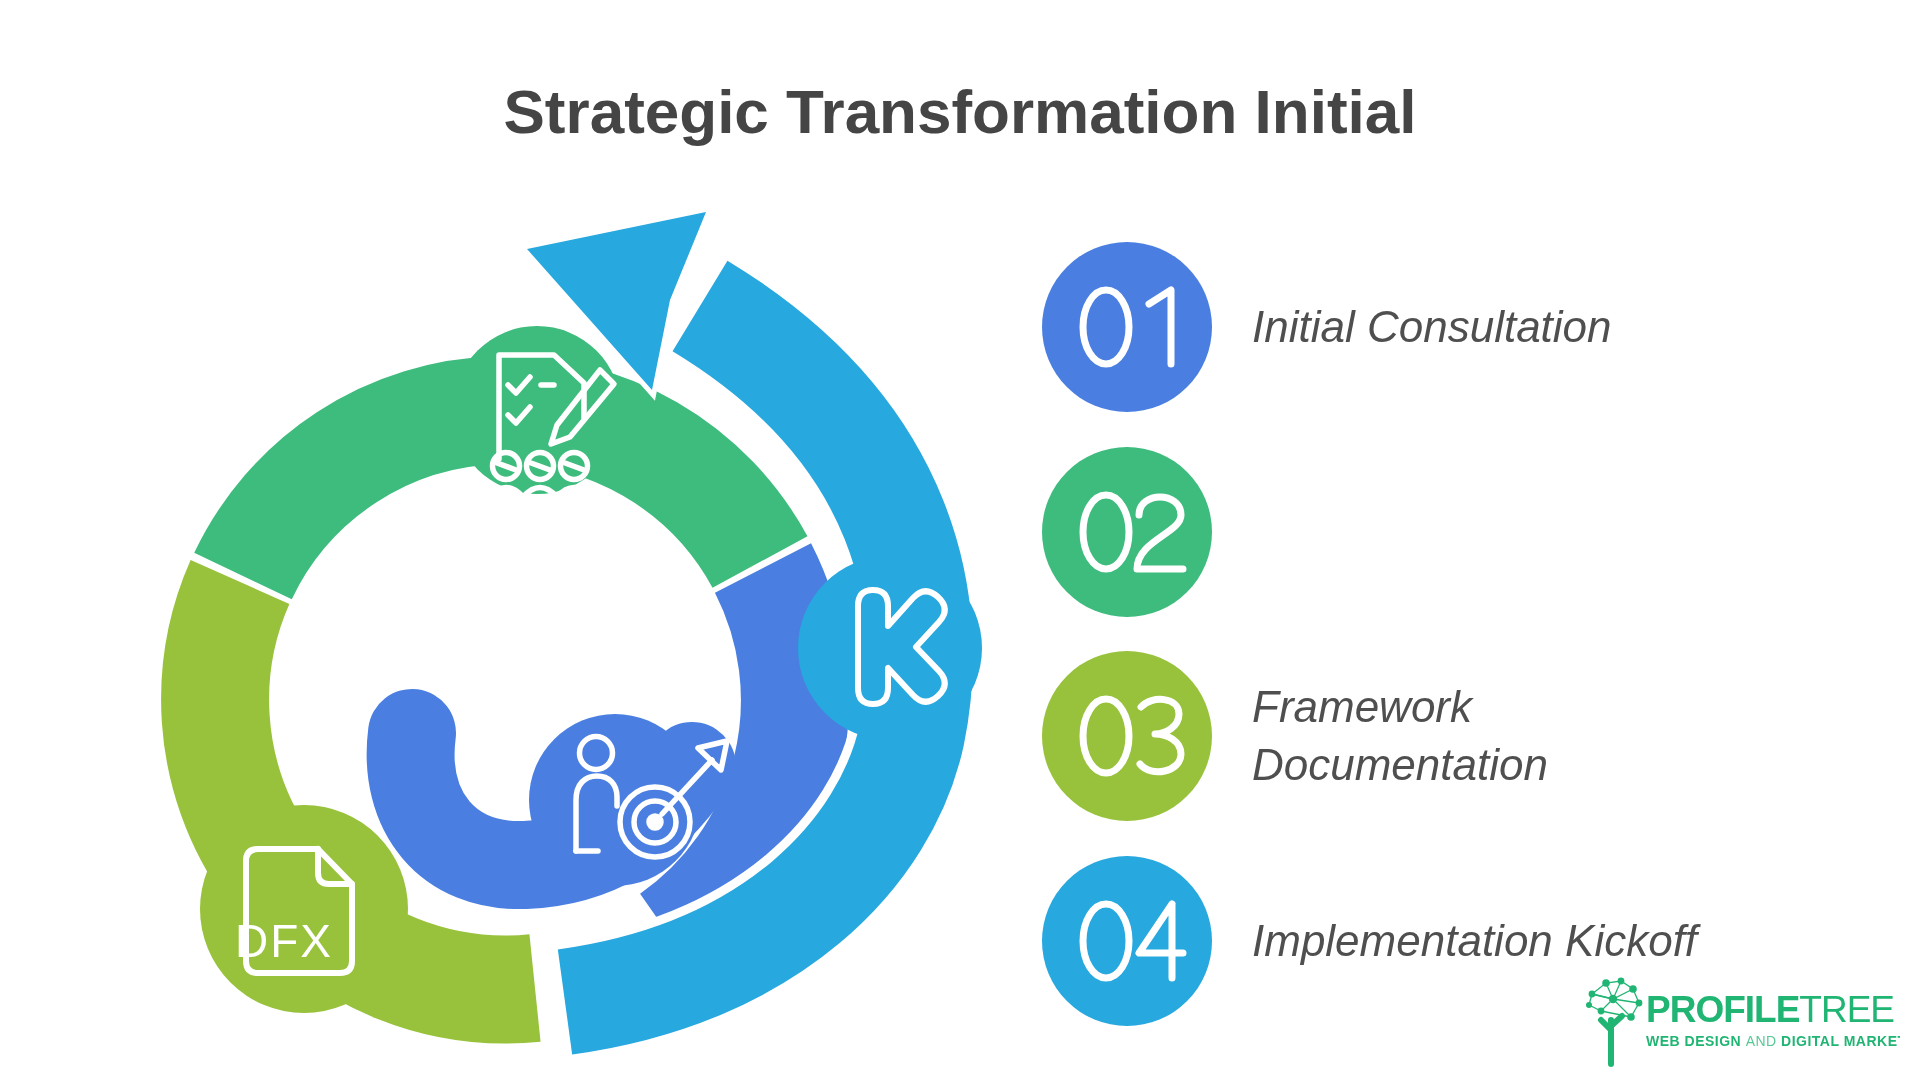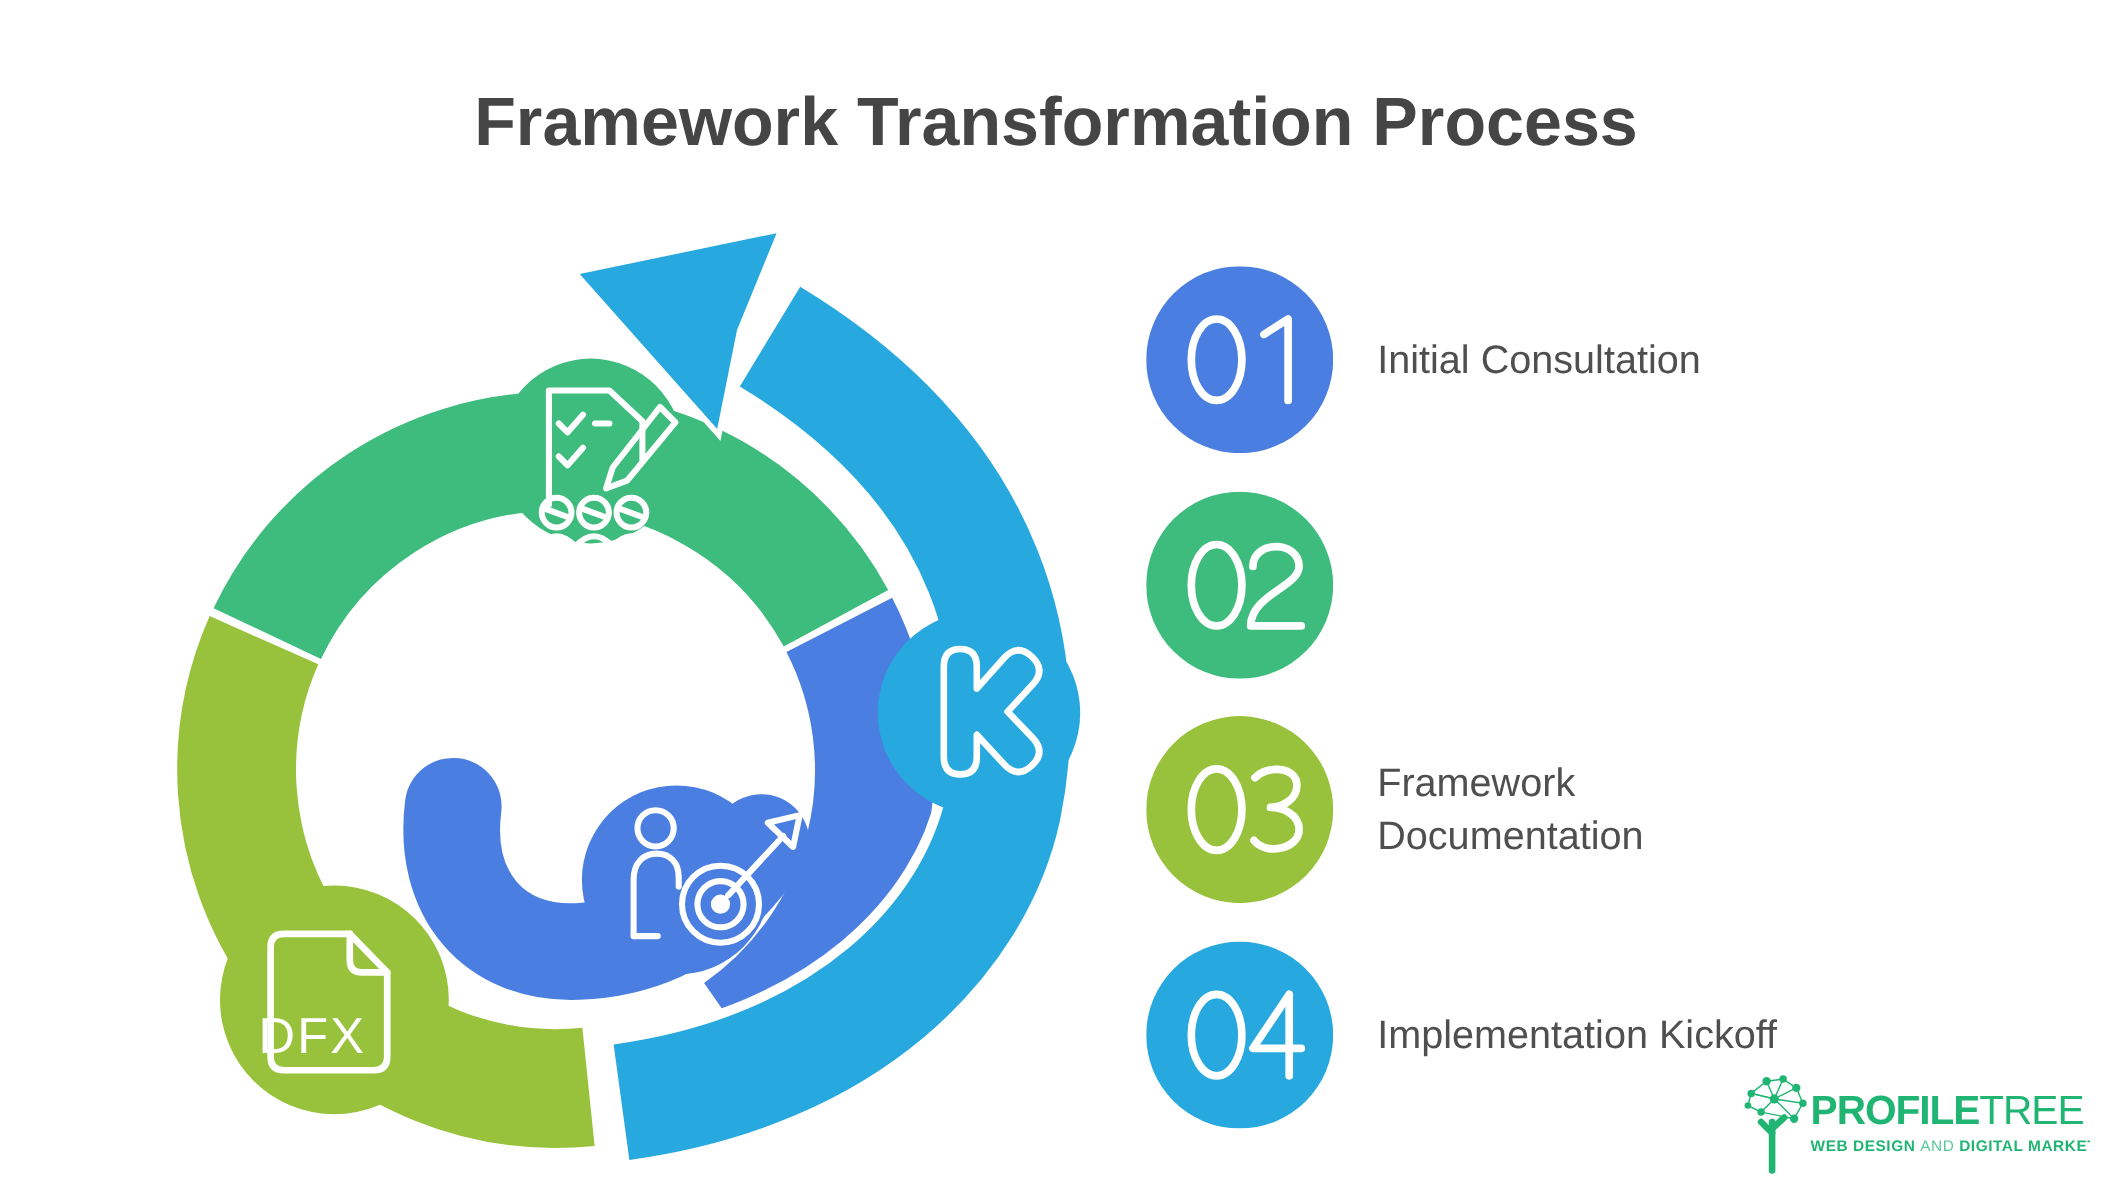--- a/index.html
+++ b/index.html
@@ -4,21 +4,21 @@
 <style>
   html,body{margin:0;padding:0;background:#fff;}
   .canvas{position:relative;width:1920px;height:1080px;background:#ffffff;overflow:hidden;
           font-family:"Liberation Sans",sans-serif;}
   .title{position:absolute;top:34px;left:0;width:1920px;text-align:center;
          font-size:62px;font-weight:bold;color:#454545;letter-spacing:0;}
   .diagram-svg{position:absolute;left:0;top:0;width:1920px;height:1080px;}
   .steps{position:absolute;left:1042px;top:0;width:760px;height:1080px;}
   .step{position:absolute;display:flex;align-items:center;height:170px;width:760px;}
   .badge{width:170px;height:170px;flex:0 0 170px;}
-  .step-label{margin-left:40px;font-size:36px;line-height:1.32;color:#4f4f4f;}
+  .step-label{margin-left:40px;font-size:44px;line-height:1.32;color:#4f4f4f;font-style:italic;}
   .step-label span{display:block;}
   .logo{position:absolute;left:1580px;top:972px;width:320px;height:96px;}
 </style>
 </head>
 <body>
 
 <svg width="0" height="0" style="position:absolute">
   <defs id="digit-defs">
     <g>
         <ellipse cx="0" cy="0" rx="23" ry="37"></ellipse>
@@ -33,21 +33,21 @@
         <path d="M -19 -29 C -8 -41 19 -39 19 -22 C 19 -9 5 -2 -5 -2 C 7 -2 21 5 21 18 C 21 36 -9 42 -20 28"></path>
       </g>
     <g>
         <path d="M 12 -37 L -21 12 L 23 12 M 12 -37 L 12 37"></path>
       </g>
   </defs>
 </svg>
 
 <div class="canvas">
 
-  <h1 class="title">Framework Transformation Process</h1>
+  <h1 class="title">Strategic Transformation Initial</h1>
 
   <svg class="diagram-svg" viewBox="0 0 1920 1080">
 
     <path d="M 535 988 A 290 290 0 0 1 240 582" fill="none" stroke-width="108" stroke="#98C23B"></path>
 
     <circle cx="304" cy="909" r="104" fill="#98C23B"></circle>
     <g fill="none" stroke="#ffffff" stroke-width="6" stroke-linecap="round" stroke-linejoin="round">
       <path d="M 318 849 L 258 849 Q 246 849 246 861 L 246 961 Q 246 973 258 973 L 340 973 Q 352 973 352 961 L 352 884 L 318 849"></path>
       <path d="M 318 849 L 318 873 Q 318 884 329 884 L 352 884"></path>
       <text x="284" y="957" font-size="46" letter-spacing="2" fill="#ffffff" stroke="none" text-anchor="middle" font-family="Liberation Sans, sans-serif">DFX</text>

